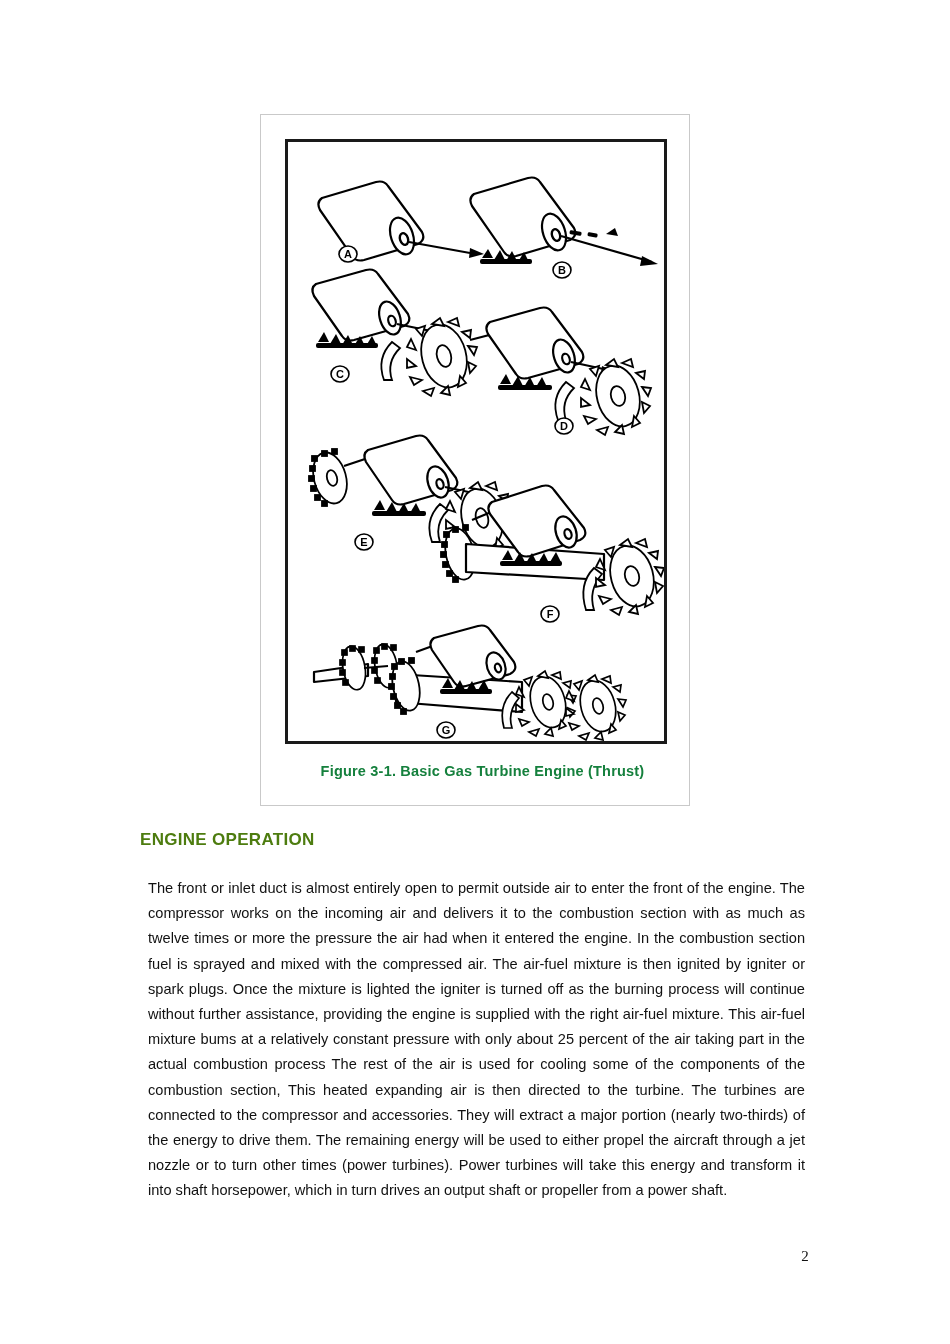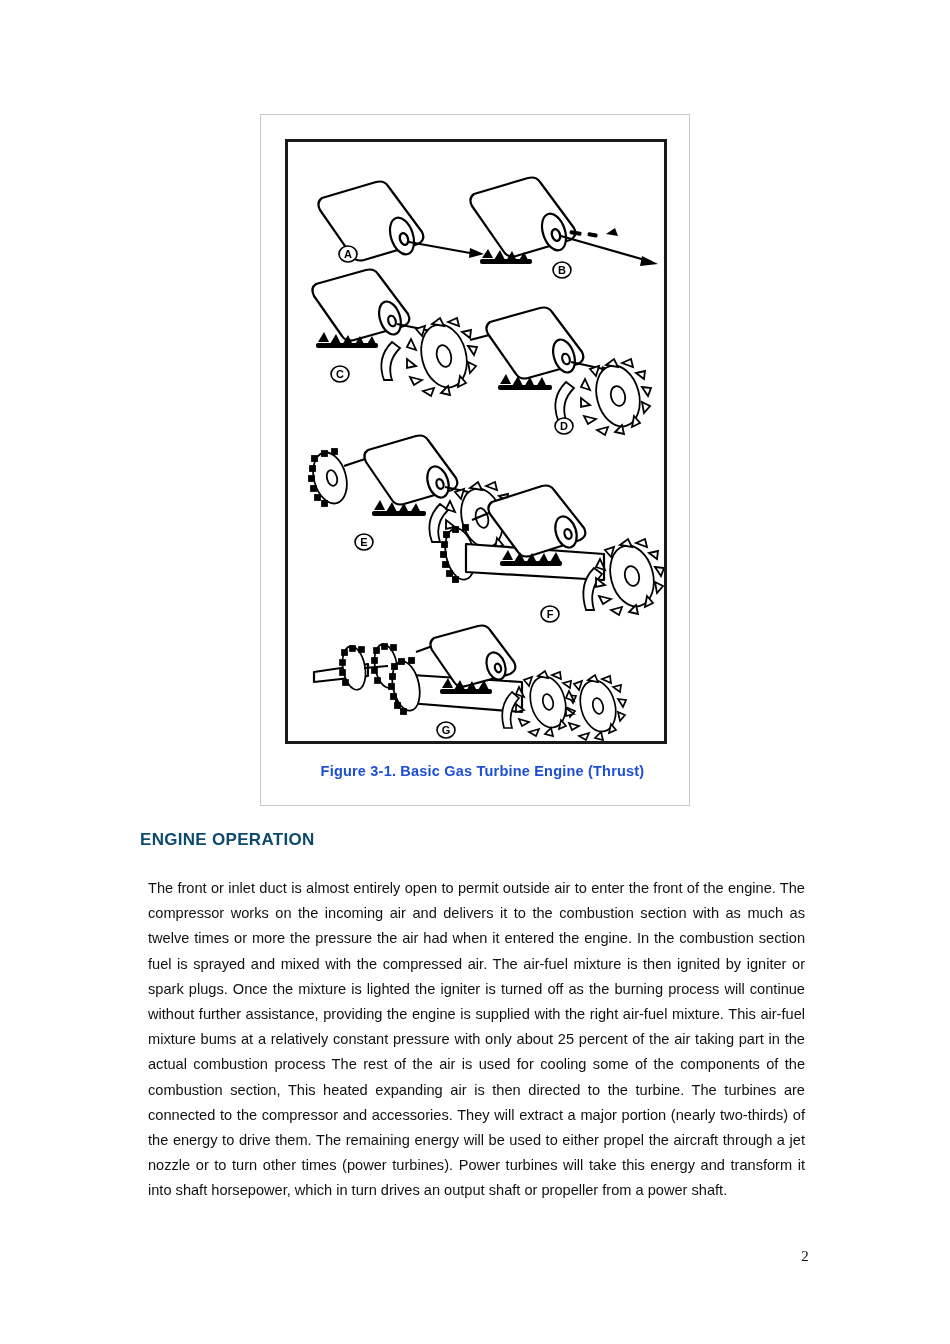--- a/index.html
+++ b/index.html
@@ -40,21 +40,21 @@
   }
   .figure-caption {
     position: absolute;
     left: 15px;
     right: 0;
     top: 648px;
     text-align: center;
     font-size: 14.5px;
     font-weight: bold;
     letter-spacing: 0.2px;
-    color: #1d4ed8;
+    color: #15803d;
   }
 
   
   .panel {
     position: absolute;
   }
   .panel svg { display: block; overflow: visible; }
 
   .plabel {
     font-family: "Liberation Sans", sans-serif;
@@ -64,21 +64,21 @@
   }
 
   
   .heading {
     position: absolute;
     left: 140px;
     top: 830px;
     font-size: 17px;
     font-weight: bold;
     letter-spacing: 0.3px;
-    color: #0c4a6e;
+    color: #4d7c0f;
   }
   .body-col {
     position: absolute;
     left: 140px;
     top: 868px;
     width: 673px;
   }
   .body-col p {
     margin: 8px;
     font-size: 14.6px;

